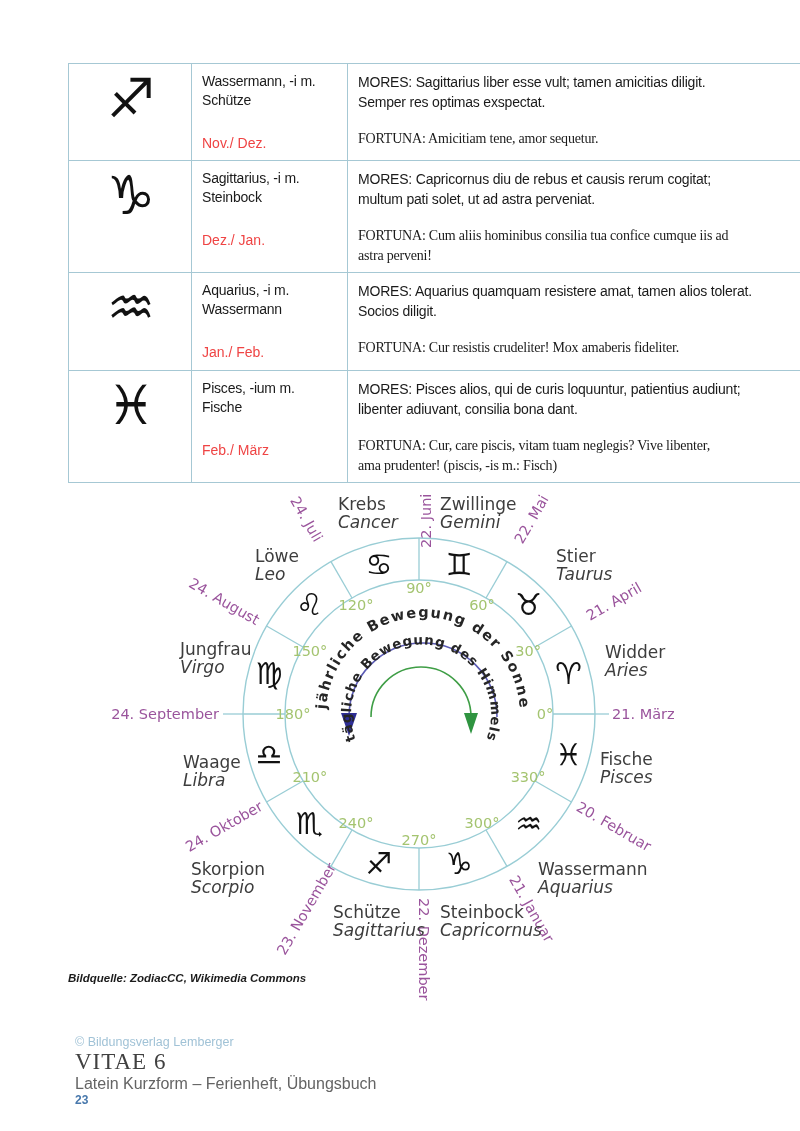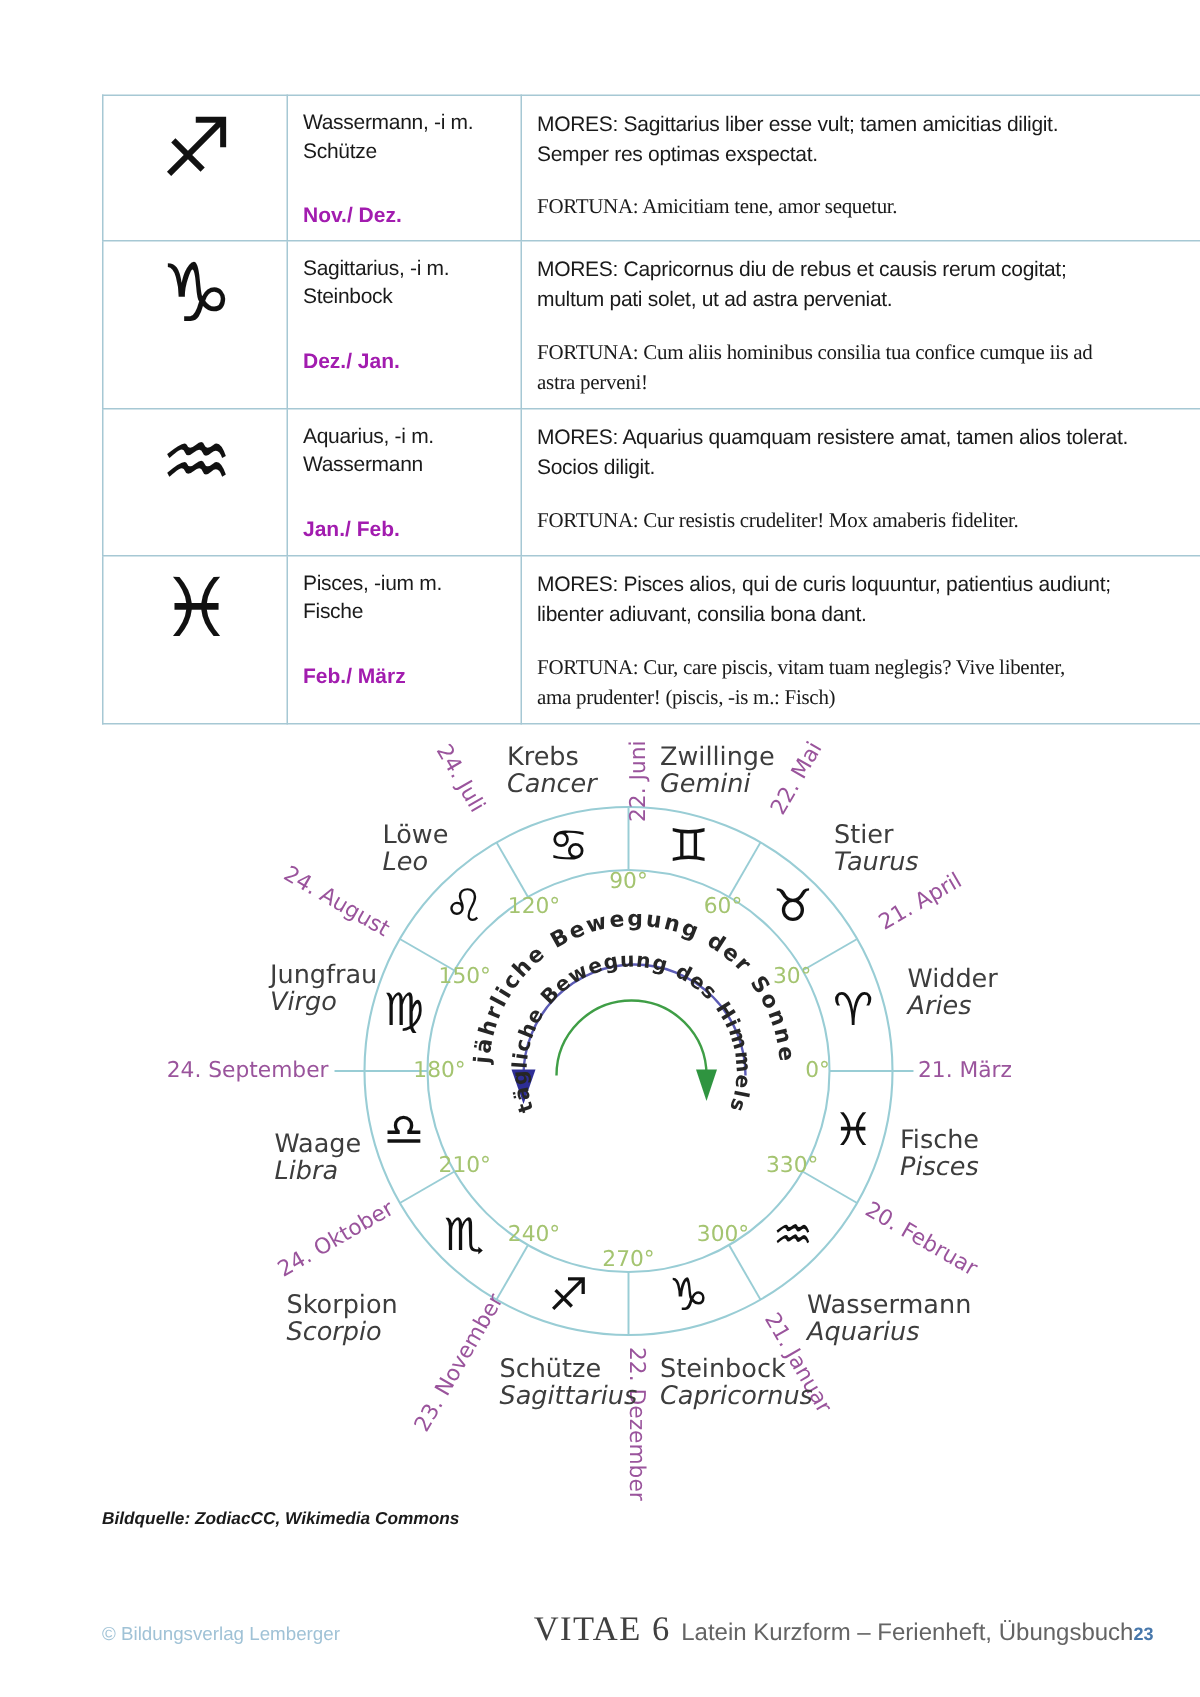--- a/index.html
+++ b/index.html
@@ -6,28 +6,28 @@
   .page{position:relative;width:800px;height:1131px;background:#fff;overflow:hidden;
         font-family:"Liberation Sans",sans-serif;color:#1a1a1a;}
   
   table.ztab{position:absolute;left:68px;top:63px;width:684px;border-collapse:collapse;table-layout:fixed;}
   table.ztab td{border:1px solid #a6c8d4;vertical-align:top;padding:8px 8px 6px 10px;}
   td.sym{width:104px;text-align:center;vertical-align:middle;padding:0;}
   td.sym .glyph{font-family:"DejaVu Sans",sans-serif;font-size:54px;line-height:1;color:#111;}
   td.names{width:137px;}
   td.txt{width:443px;}
   .nm{font-size:14px;line-height:19px;letter-spacing:-0.2px;}
-  .months{font-size:14px;line-height:19px;margin-top:24px;color:#a21caf;font-weight:bold;}
+  .months{font-size:14px;line-height:19px;margin-top:24px;color:#ef4444;}
   .mores,.fortuna{font-size:14px;line-height:20px;letter-spacing:-0.2px;white-space:pre-line;margin:0;}
   .fortuna{margin-top:17px;font-family:Liberation Serif, serif;}
   
   #wheel{position:absolute;left:0;top:462px;width:800px;height:548px;}
   
-  .caption{position:absolute;left:68px;top:1007px;font-size:11.5px;font-weight:bold;font-style:italic;color:#1b1b1b;}
-  .footer{position:absolute;left:68px;right:31px;top:1073px;display:flex;align-items:baseline;}
+  .caption{position:absolute;left:68px;top:972px;font-size:11.5px;font-weight:bold;font-style:italic;color:#1b1b1b;}
+  .footer{position:absolute;left:68px;right:31px;top:1035px;display:flex;align-items:baseline;flex-direction:column;}
   .copyright{font-size:12.5px;color:#a0c2d6;}
   .fspacer{flex:1;}
   .series{font-family:"Liberation Serif",serif;font-size:23px;color:#404040;letter-spacing:1px;}
   .subtitle{font-size:16px;color:#646464;margin-left:7px;}
   .pagenum{font-size:12px;font-weight:bold;color:#4878ac;}
 </style>
 </head>
 <body>
 
 <div class="page">

